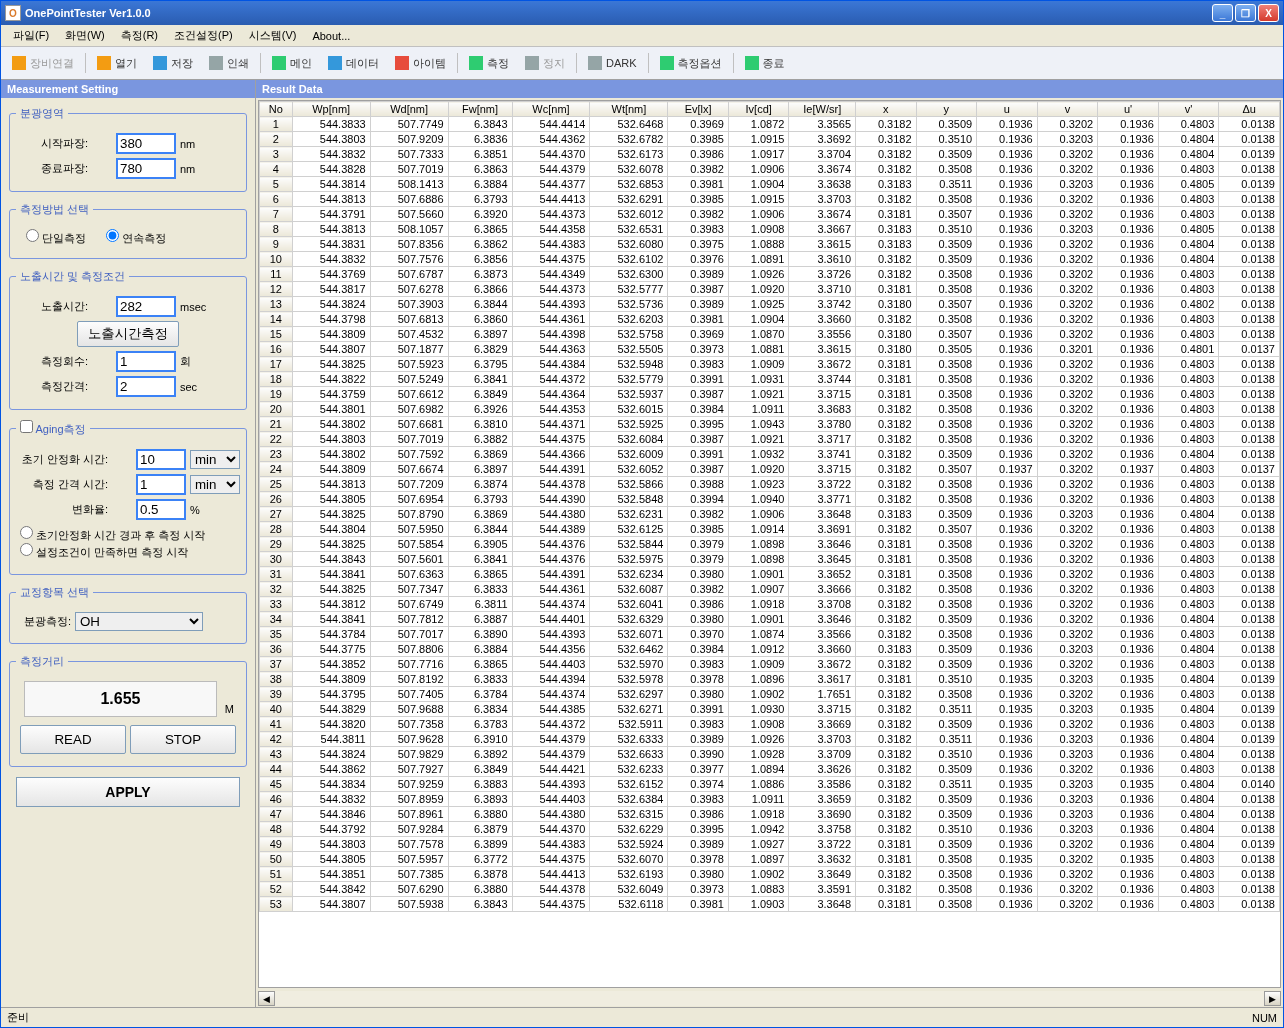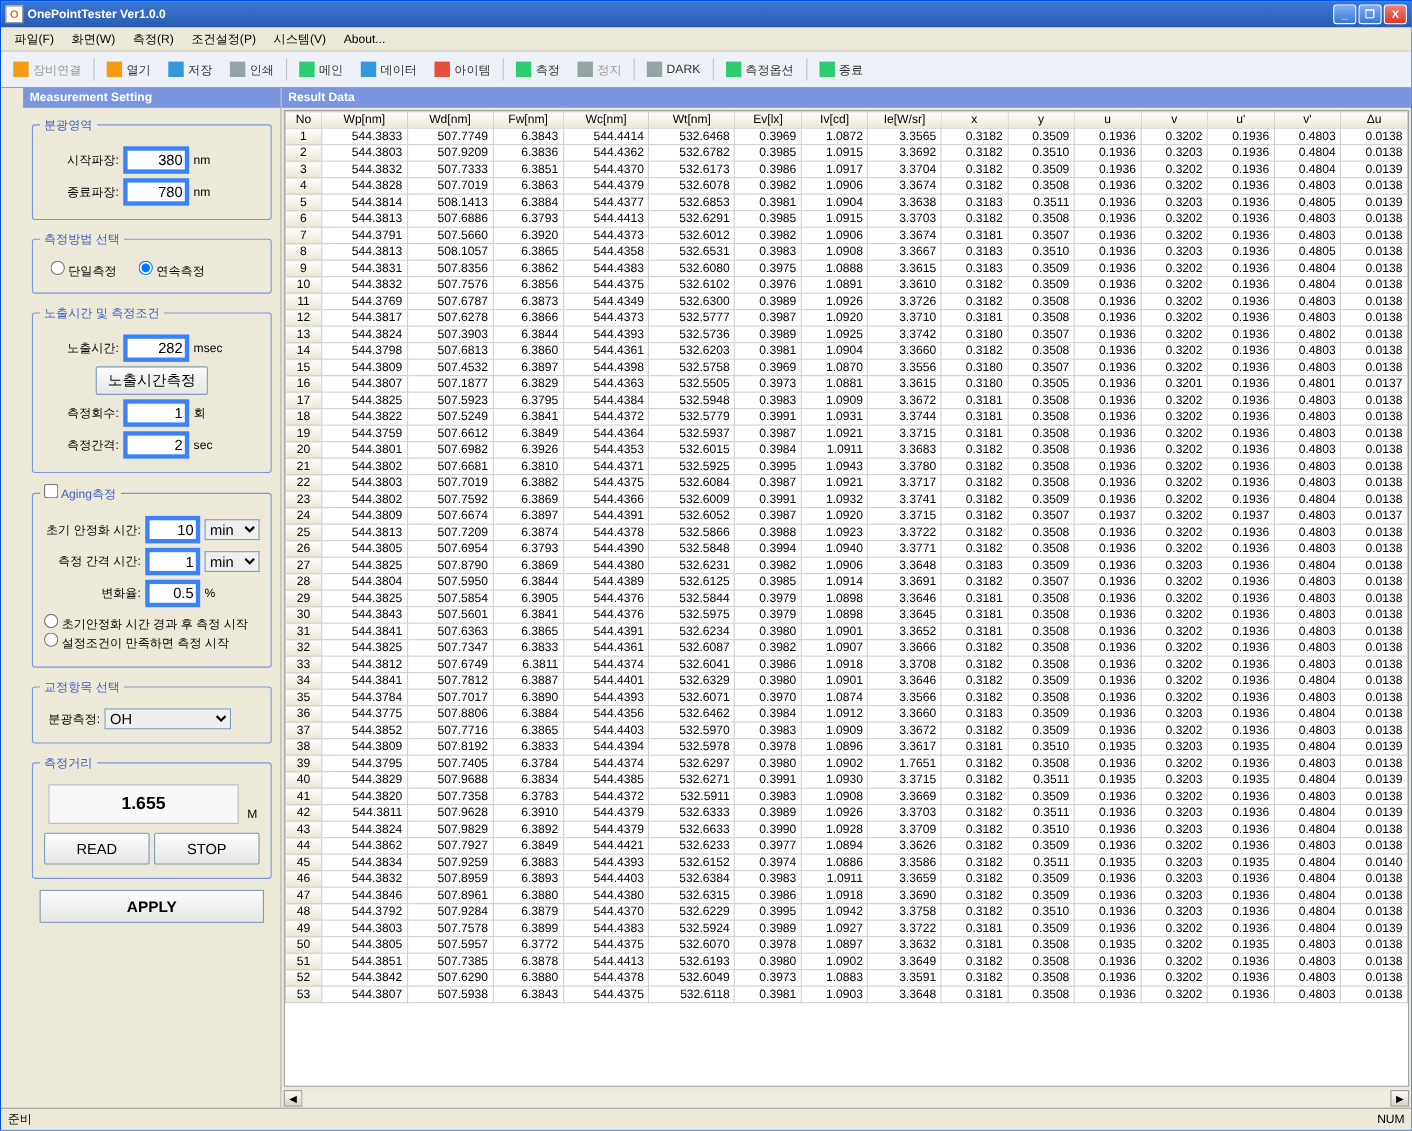--- a/index.html
+++ b/index.html
@@ -11,33 +11,33 @@
 .titlebar .winbtn { width: 21px; height: 18px; margin-left: 2px; background: linear-gradient(to bottom,#7eb0f0,#3b77d6); border: 1px solid #fff; border-radius: 3px; display: flex; align-items: center; justify-content: center; color: #fff; font-size: 10px; font-weight: bold; cursor: pointer; }
 .titlebar .winbtn.close { background: linear-gradient(to bottom,#f08178,#d43a2c); }
 .menubar { height: 22px; background: #ece9d8; display: flex; align-items: center; padding: 0 4px; border-bottom: 1px solid #c0c0c0; }
 .menubar span { padding: 2px 8px; cursor: pointer; }
 .toolbar { height: 28px; background: #eef1f7; display: flex; align-items: center; padding: 16px 4px; border-bottom: 1px solid #a0a0a0; gap: 2px; }
 .tbtn { display: flex; align-items: center; padding: 2px 6px; border: 1px solid transparent; cursor: pointer; gap: 4px; color: #333; }
 .tbtn .ic { width: 14px; height: 14px; display: inline-block; }
 .sep { width: 1px; height: 20px; background: #c0c0c0; margin: 0 2px; }
 .tbtn.disabled { color: #999; }
 .content { flex: 1; display: flex; overflow: hidden; }
-.sidebar { width: 255px; background: #ece9d8; border-right: 1px solid #a0a0a0; display: flex; flex-direction: column; padding-left: 20px; }
+.sidebar { width: 255px; background: #ece9d8; border-right: 1px solid #a0a0a0; display: flex; flex-direction: column; }
 .panel-hdr { background: #7a96df; color: #fff; padding: 3px 6px; font-weight: bold; font-size: 11px; }
 .panel-body { padding: 8px; overflow-y: auto; flex: 1; }
 fieldset { border: 1px solid #7a96df; border-radius: 3px; margin-bottom: 10px; padding: 8px 6px; }
 legend { color: #4060c0; padding: 0 4px; font-size: 11px; }
 .row { display: flex; align-items: center; margin: 4px 0; gap: 4px; }
 .row label { width: 72px; text-align: right; }
-.row input[type=text] { width: 60px; text-align: right; border: 4px solid #3b82f6; padding: 1px 2px; background: #fff; }
+.row input[type=text] { width: 60px; text-align: left; border: 2px solid #3b82f6; padding: 1px 2px; background: #fff; margin-left: 24px; }
 .unit { width: 30px; }
 .btn { background: linear-gradient(to bottom,#fdfdfd,#e5e5e5); border: 1px solid #7f9db9; padding: 3px 10px; cursor: pointer; border-radius: 2px; }
 .radio-row { display: flex; gap: 20px; margin: 4px 10px; }
 select.combo { width: 50px; border: 1px solid #7f9db9; }
-select.combo-wide { width: 115px; border: 1px solid #7f9db9; }
+select.combo-wide { width: 128px; border: 1px solid #7f9db9; }
 .dist-box { border: 1px solid #bbb; background: #f8f8f8; text-align: center; font-size: 16px; font-weight: bold; padding: 8px 0; margin: 4px 8px; }
 .btn-row { display: flex; gap: 4px; margin: 4px; justify-content: flex-end; }
 .btn-row .btn { flex: 1; text-align: center; padding: 6px 0; }
 .apply-btn { width: 94%; margin: 8px auto; display: block; padding: 6px 0; font-weight: bold; font-size: 14px; background: linear-gradient(to bottom,#fdfdfd,#e5e5e5); border: 1px solid #7f9db9; cursor: pointer; }
 .main { flex: 1; display: flex; flex-direction: column; background: #ece9d8; }
 .table-wrap { flex: 1; overflow: auto; background: #fff; margin: 2px; border: 1px solid #a0a0a0; }
 table { border-collapse: collapse; font-size: 11px; width: 100%; }
 th, td { border: 1px solid #d0d0d0; padding: 1px 4px; text-align: right; white-space: nowrap; background: #fff; }
 th { background: linear-gradient(to bottom,#fdfdfd,#ebe7d7); font-weight: normal; position: sticky; top: 0; text-align: center; }
 td.rownum { background: linear-gradient(to bottom,#fdfdfd,#ebe7d7); text-align: center; }

